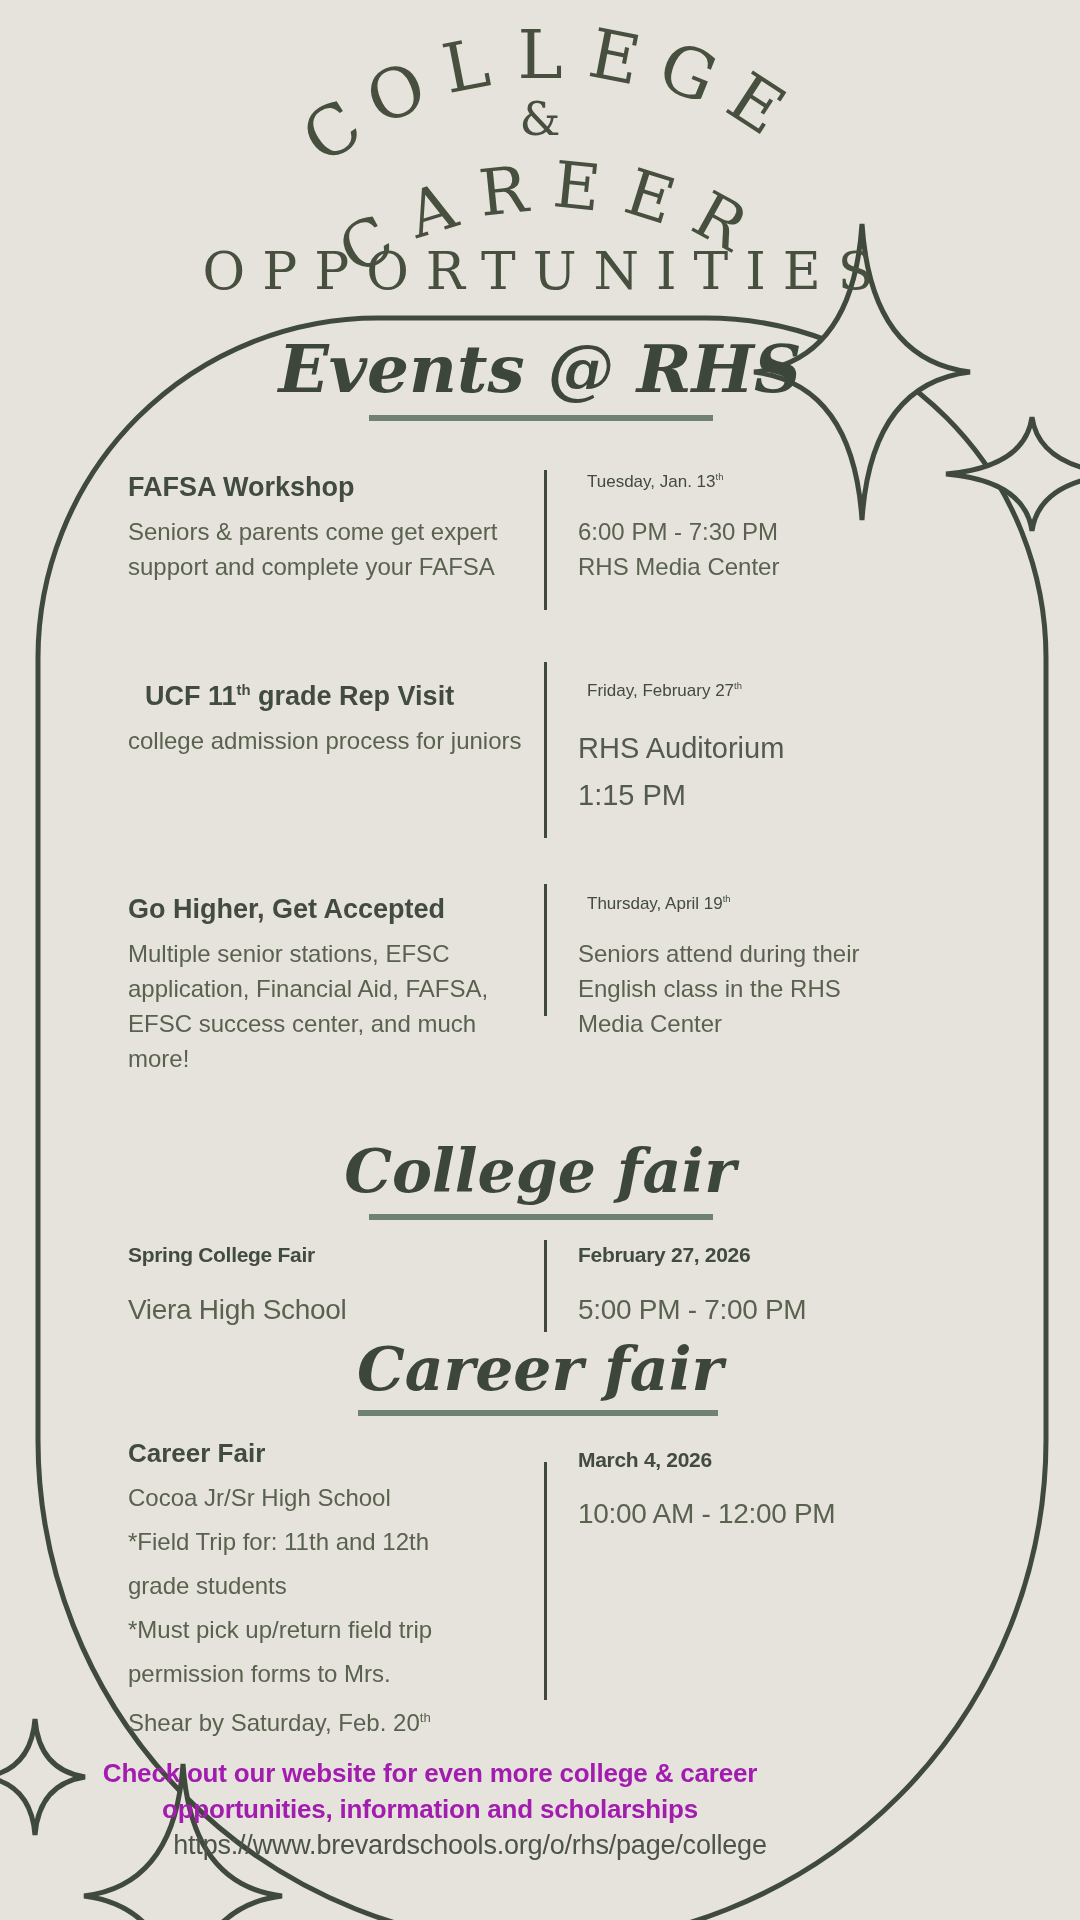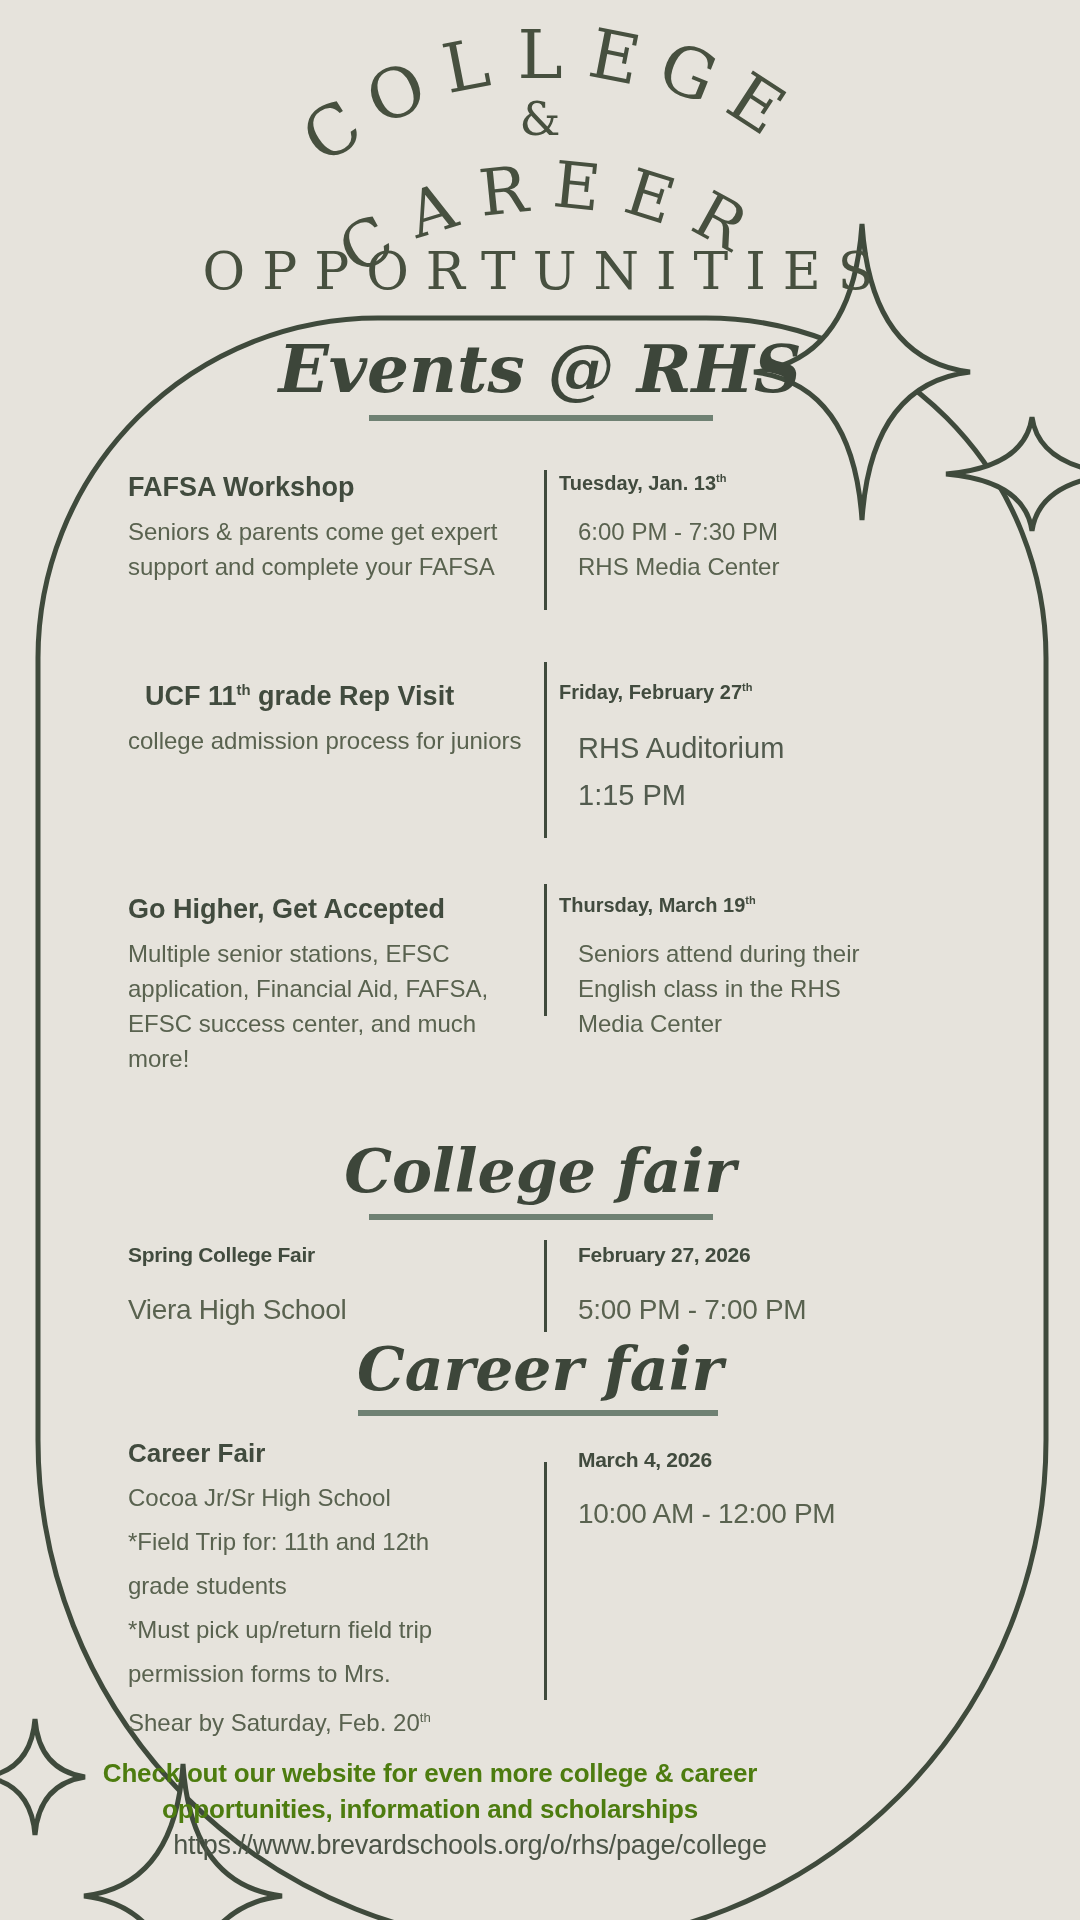--- a/index.html
+++ b/index.html
@@ -29,36 +29,36 @@
   .script-events{top:330px;font-size:66px;}
   .script-college{top:1136px;font-size:60px;}
   .script-career{top:1334px;font-size:60px;}
   .underline{position:absolute;height:6px;background:#6f8173;}
 
   
   .ev-title{position:absolute;left:128px;width:420px;
        font-size:27px;font-weight:bold;color:#414b3e;}
   .ev-desc{position:absolute;left:128px;width:430px;
        font-size:24px;line-height:35px;color:#59624f;}
-  .ev-date{position:absolute;left:559px;width:470px;
-       font-size:20px;font-weight:bold;color:#414b3e;}
+  .ev-date{position:absolute;left:587px;width:470px;
+       font-size:17px;font-weight:normal;color:#414b3e;}
   .ev-details{position:absolute;left:578px;width:470px;
        font-size:24px;line-height:35px;color:#59624f;}
   .ev-details.lg{font-size:29px;line-height:47px;color:#525b4e;}
   sup,.sup{font-size:0.55em;vertical-align:super;letter-spacing:0;}
   .dv{position:absolute;left:544px;width:3px;background:#3f4a3c;}
 
   
   .fair-title{position:absolute;font-size:21px;font-weight:bold;color:#414b3e;letter-spacing:-0.3px;}
   .fair-sub{position:absolute;font-size:28px;color:#59624f;letter-spacing:-0.3px;line-height:44px;}
   .cf-body{position:absolute;left:128px;width:430px;font-size:24px;line-height:44px;color:#59624f;}
 
   
   .foot-bold{position:absolute;left:0;width:860px;text-align:center;
-       font-size:26px;font-weight:bold;color:#4d7c0f;letter-spacing:-0.2px;}
+       font-size:26px;font-weight:bold;color:#a21caf;letter-spacing:-0.2px;}
   .foot-url{position:absolute;left:0;width:940px;text-align:center;
        font-size:27px;color:#4b5447;letter-spacing:-0.2px;}
 </style>
 </head>
 <body>
 
 <div class="canvas">
 
   <svg class="deco" width="1080" height="1920" viewBox="0 0 1080 1920">
     <path d="M 378 318 H 706 A 340 340 0 0 1 1046 658 V 1440 A 505 505 0 0 1 541 1945 H 541 A 505 505 0 0 1 38 1440 V 658 A 340 340 0 0 1 378 318 Z" fill="none" stroke="#3f4a3c" stroke-width="5"></path>
@@ -115,21 +115,21 @@
     </div>
 
   <div class="ev-title" style="top:894px;"><span>Go Higher, Get Accepted</span></div>
   <div class="ev-desc" style="top:936px;">
       <div>Multiple senior stations, EFSC</div>
       <div>application, Financial Aid, FAFSA,</div>
       <div>EFSC success center, and much</div>
       <div>more!</div>
     </div>
   <div class="dv" style="top:884px;height:132px;"></div>
-  <div class="ev-date" style="top:894px;"><span>Thursday, March 19</span><sup>th</sup></div>
+  <div class="ev-date" style="top:894px;"><span>Thursday, April 19</span><sup>th</sup></div>
   <div class="ev-details" style="top:936px;">
       <div>Seniors attend during their</div>
       <div>English class in the RHS</div>
       <div>Media Center</div>
     </div>
 
   <div class="script script-college">College fair</div>
   <div class="underline" style="left:369px;top:1214px;width:344px;"></div>
 
   <div class="fair-title" style="left:128px;top:1243px;">Spring College Fair</div>

